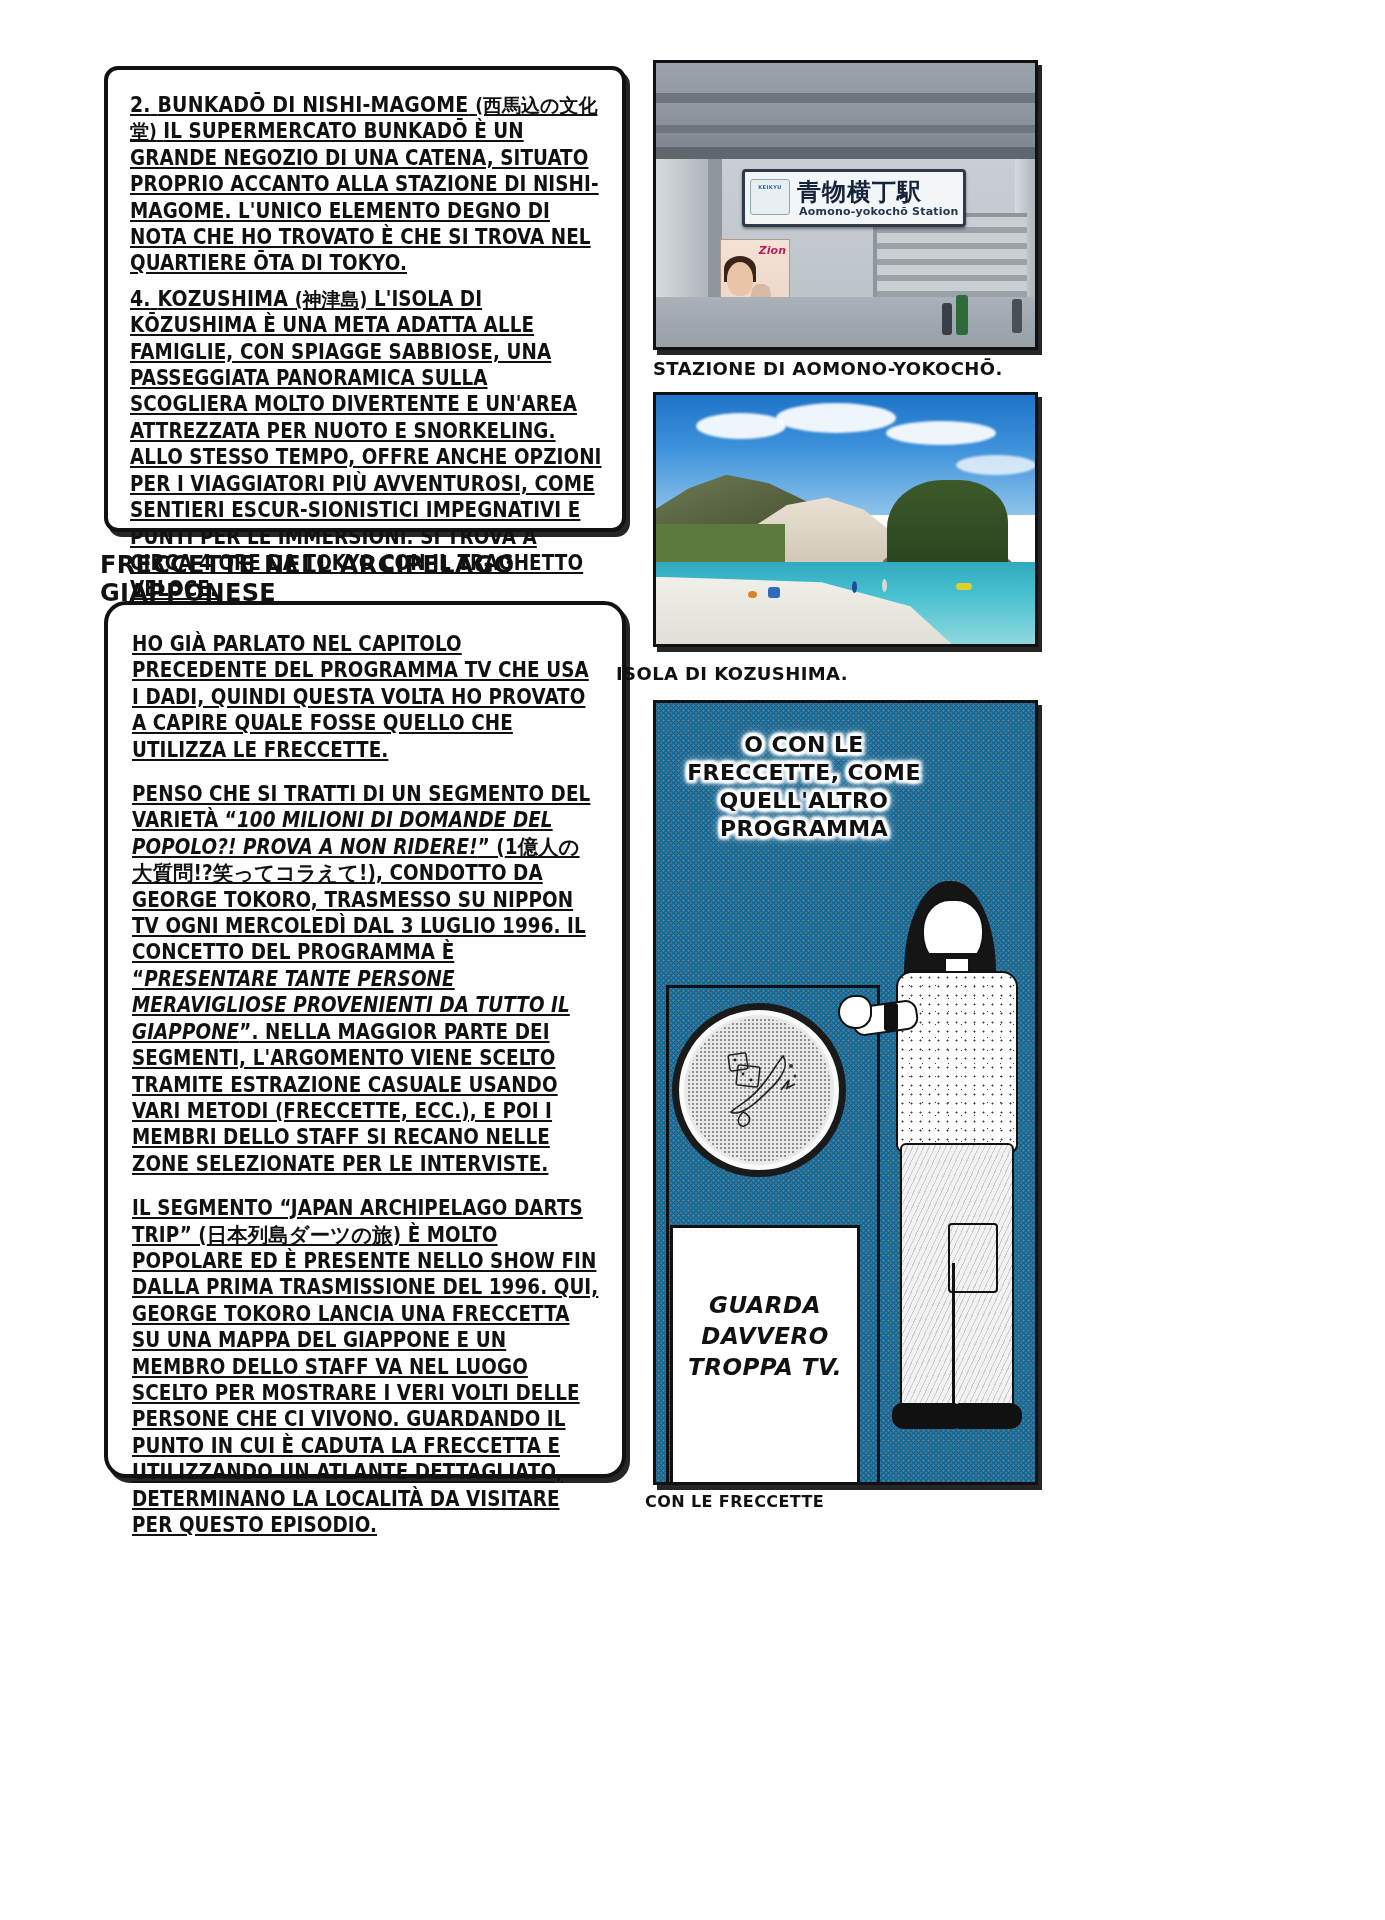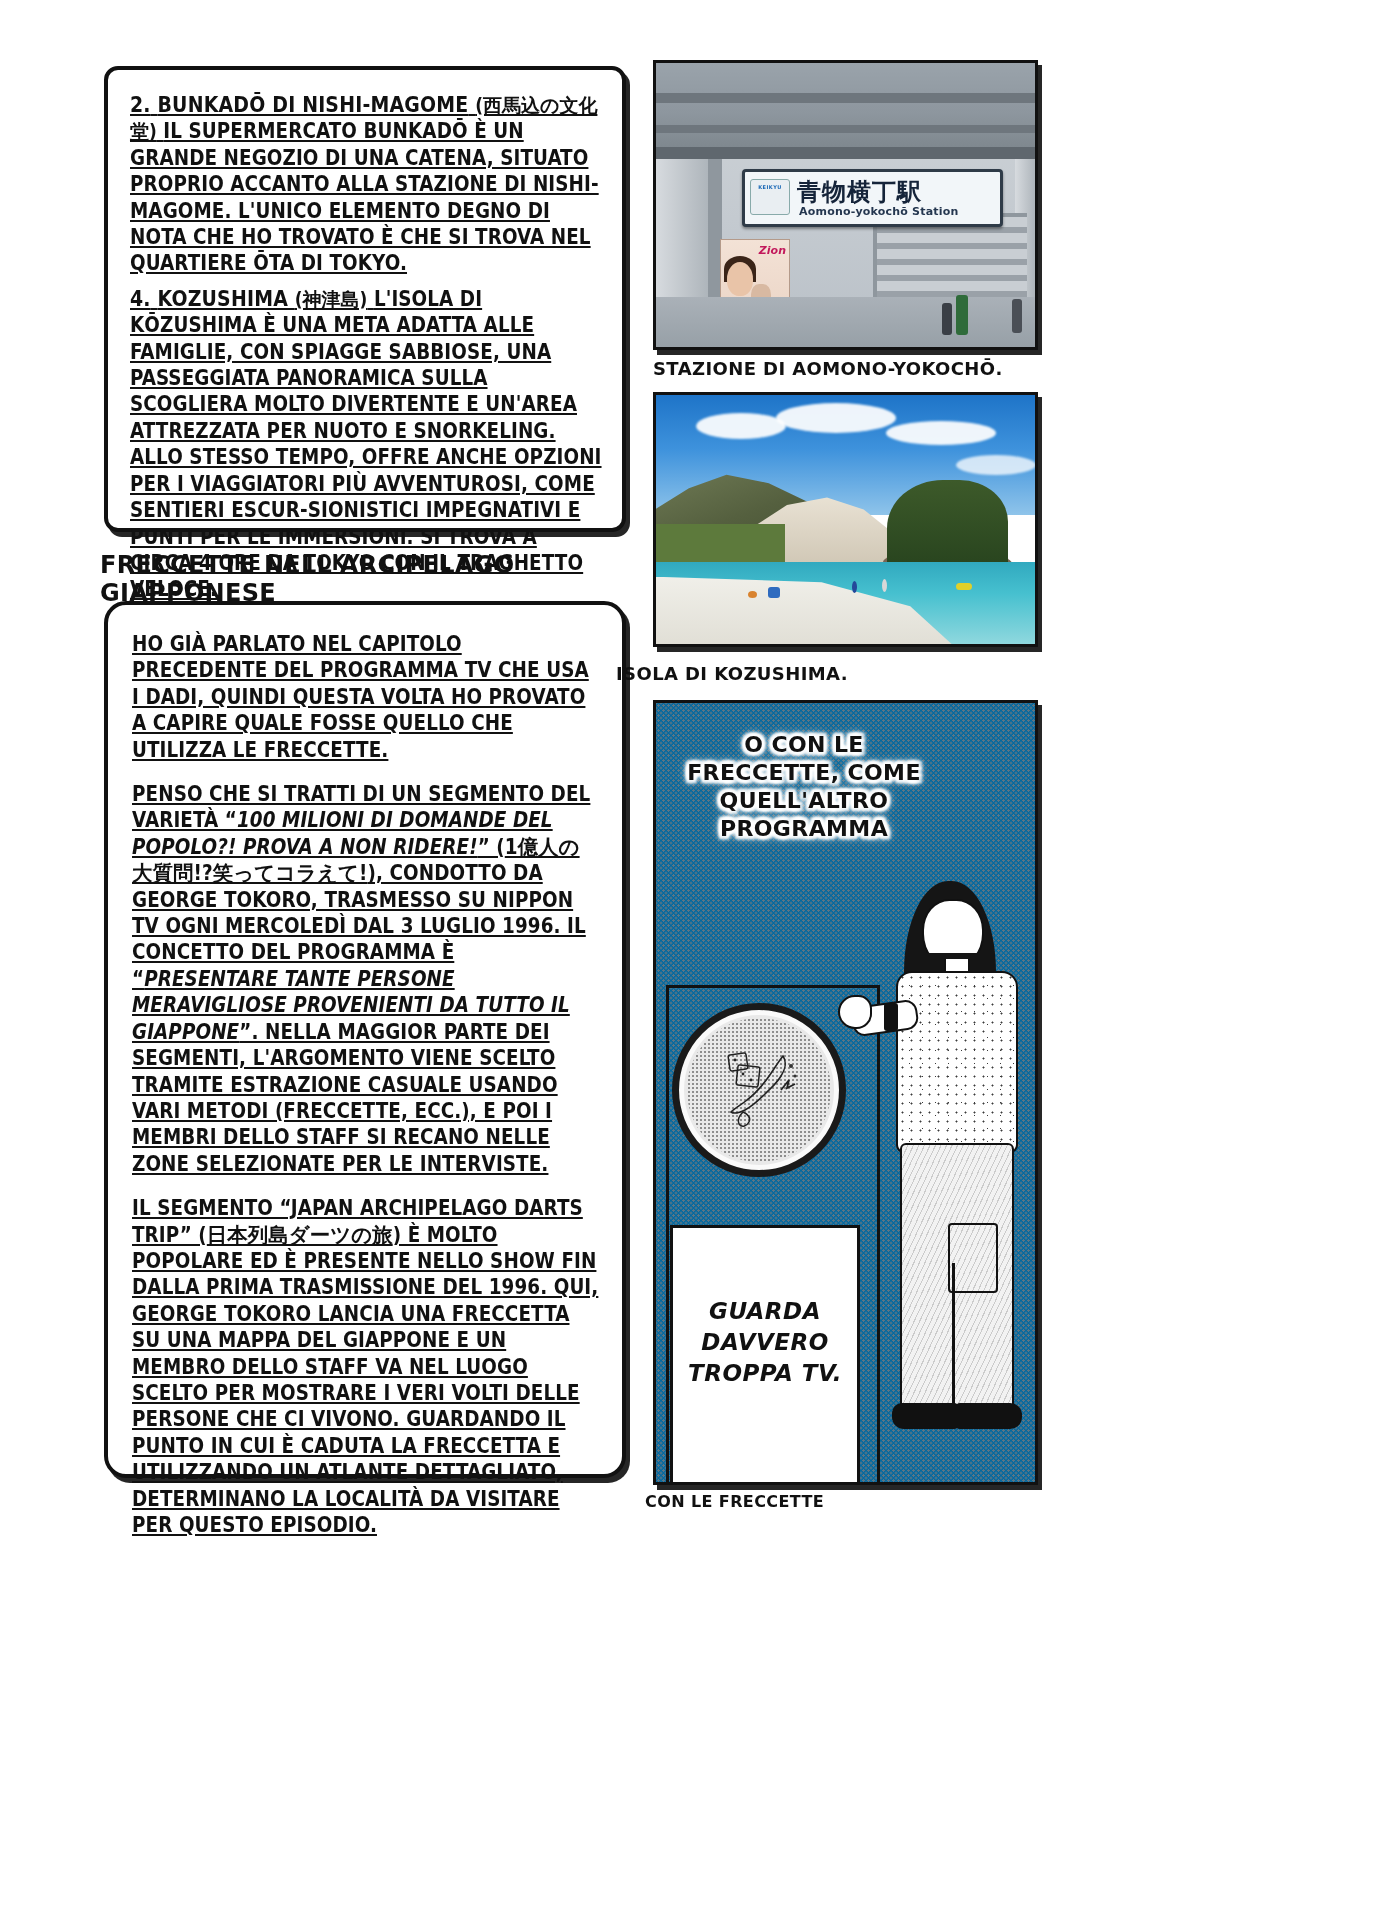--- a/index.html
+++ b/index.html
@@ -61,21 +61,20 @@
   
   .st-bg{position:absolute;inset:0;background:linear-gradient(#cfd4d8 0%,#c4cad0 55%,#b9c0c7 100%);}
   .st-ceil{position:absolute;left:0;top:0;width:100%;height:84px;
     background:linear-gradient(#9aa3ab,#8d969e 60%,#7f888f);}
   .st-beam{position:absolute;background:#6e767d;}
   .st-pillar{position:absolute;background:linear-gradient(90deg,#d7dbdf,#aeb5bb);}
   .sign{
     position:absolute;left:86px;top:106px;width:218px;height:52px;
     background:#f2f6f9;border:3px solid #2f3b48;border-radius:4px;
     box-shadow:0 2px 3px rgba(0,0,0,.4);
-    padding-left:37px;
   }
   .sign-badge{position:absolute;left:5px;top:7px;width:38px;height:34px;
     background:#e9eef2;border:1px solid #8aa;border-radius:3px;}
   .sign-badge b{display:block;font-size:5px;color:#1766b5;text-align:center;margin-top:4px;letter-spacing:.5px;}
   .sign-jp{position:absolute;left:52px;top:4px;font-size:24px;font-weight:900;color:#15243a;letter-spacing:1px;}
   .sign-en{position:absolute;left:54px;top:33px;font-size:11px;font-weight:700;color:#24364f;letter-spacing:.2px;}
   .poster{
     position:absolute;left:64px;top:176px;width:68px;height:90px;
     background:linear-gradient(#f3e2d6,#ead3c4);border:1px solid #b49a8a;
   }
@@ -140,21 +139,21 @@
   }
   .clock-inner{position:absolute;inset:8px;border-radius:50%;
     background-image:radial-gradient(circle,#8d8d8d 1px,transparent 1.2px);
     background-size:4px 4px;}
   .jpmap{position:absolute;left:46px;top:40px;width:80px;height:86px;}
   .tv-box{
     position:absolute;left:14px;top:522px;width:190px;height:262px;
     border:3px solid #111;background:#fff;box-sizing:border-box;
   }
   .tv-text{
-    position:absolute;left:0;top:68px;width:100%;text-align:center;
+    position:absolute;left:0;top:62px;width:100%;text-align:center;
     font-style:italic;font-weight:800;font-size:23px;line-height:31px;
     text-transform:uppercase;letter-spacing:.5px;
   }
 
   
   .fig{position:absolute;}
   .fg-hair{position:absolute;left:248px;top:178px;width:92px;height:190px;
     background:#151515;border-radius:48% 48% 38% 38%;}
   .fg-hair2{position:absolute;left:256px;top:250px;width:78px;height:150px;background:#151515;border-radius:0 0 40% 40%;}
   .fg-face{position:absolute;left:266px;top:196px;width:58px;height:66px;

